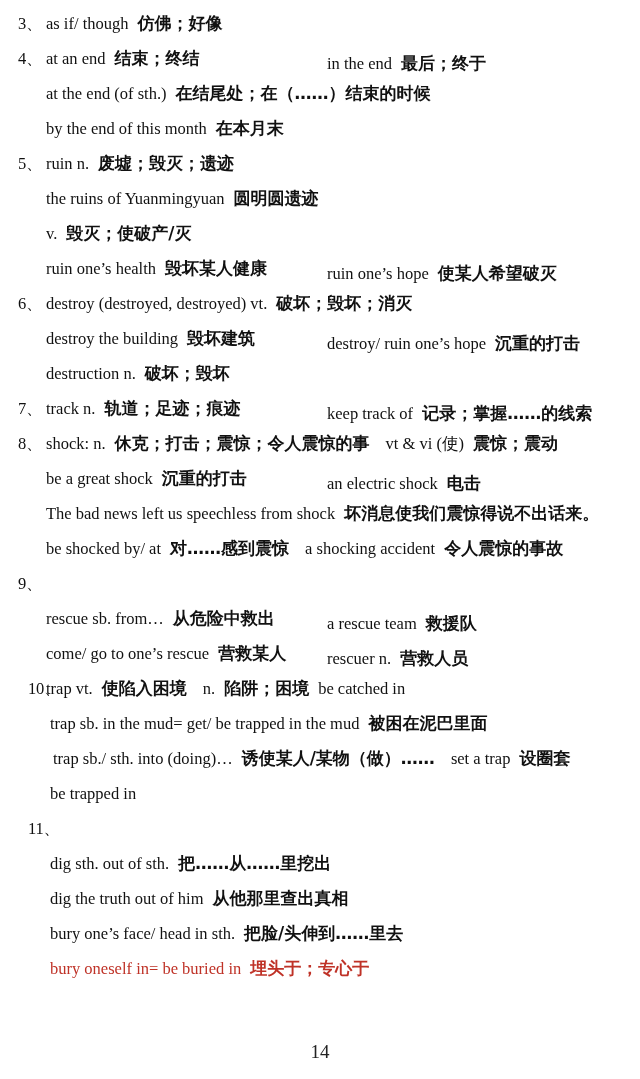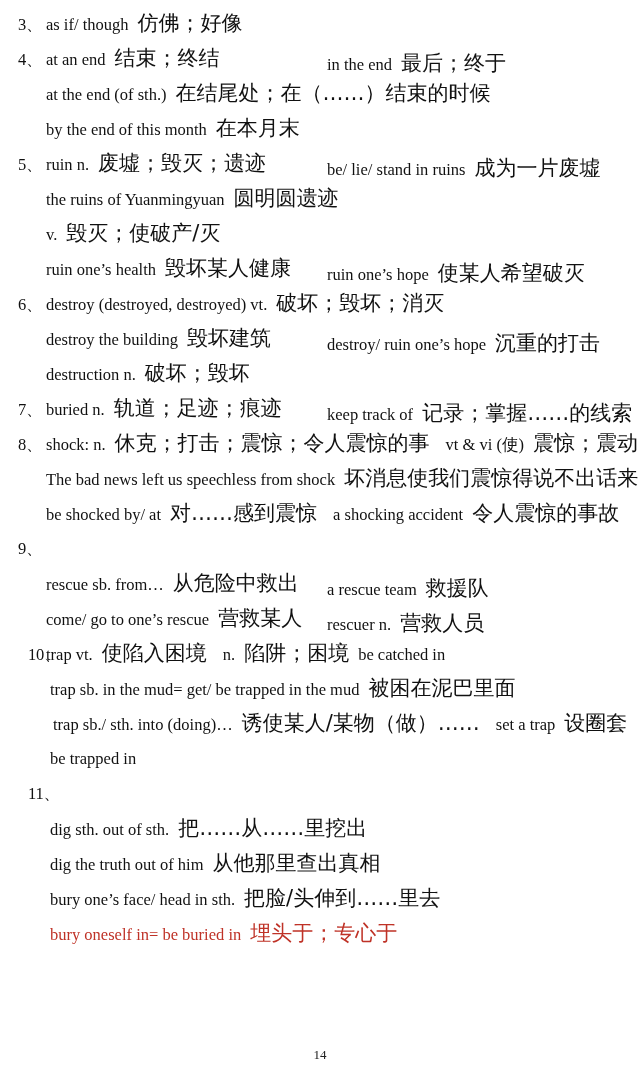--- a/index.html
+++ b/index.html
@@ -73,21 +73,22 @@
   
   .col-right {
     position: absolute;
     left: 327px;
     top: 0;
     line-height: 44px;
     white-space: nowrap;
   }
   .cn {
     font-family: "DejaVu Sans", "Liberation Sans", sans-serif;
-    font-size: 21px;
+    font-size: 17px;
+    font-weight: bold;
   }
   .en {
     font-family: "Liberation Serif", "DejaVu Serif", serif;
     font-size: 16.5px;
   }
   .red {
     color: #bf3227;
   }
   .spacer {
     display: inline-block;
@@ -95,21 +96,21 @@
   }
   .spacer.lg {
     width: 16px;
   }
   .page-number {
     position: absolute;
     left: 0;
     right: 0;
     bottom: 16px;
     text-align: center;
-    font-size: 13px;
+    font-size: 19px;
     font-family: "Liberation Serif", "DejaVu Serif", serif;
     color: #222222;
   }
 </style>
 </head>
 <body>
 
 <div class="page">
   <div class="notes">
       <div class="entry">
@@ -130,21 +131,20 @@
         </div>
         <div class="line">
           <span class="indent"></span>
           <span class="col-left"><span class="en">by the end of this month</span><span class="spacer"></span><span class="cn">在本月末</span></span>
         </div>
       </div>
       <div class="entry">
         <div class="line">
           <span class="marker">5、</span>
           <span class="col-left"><span class="en">ruin n.</span><span class="spacer"></span><span class="cn">废墟；毁灭；遗迹</span></span>
-          <span class="col-right"><span class="en">be/ lie/ stand in ruins</span><span class="spacer"></span><span class="cn">成为一片废墟</span></span>
         </div>
         <div class="line">
           <span class="indent"></span>
           <span class="col-left"><span class="en">the ruins of Yuanmingyuan</span><span class="spacer"></span><span class="cn">圆明圆遗迹</span></span>
         </div>
         <div class="line">
           <span class="indent"></span>
           <span class="col-left"><span class="en">v.</span><span class="spacer"></span><span class="cn">毁灭；使破产/灭</span></span>
         </div>
         <div class="line">
@@ -164,28 +164,33 @@
           <span class="col-right"><span class="en">destroy/ ruin one’s hope</span><span class="spacer"></span><span class="cn">沉重的打击</span></span>
         </div>
         <div class="line">
           <span class="indent"></span>
           <span class="col-left"><span class="en">destruction n.</span><span class="spacer"></span><span class="cn">破坏；毁坏</span></span>
         </div>
       </div>
       <div class="entry">
         <div class="line">
           <span class="marker">7、</span>
-          <span class="col-left"><span class="en">buried n.</span><span class="spacer"></span><span class="cn">轨道；足迹；痕迹</span></span>
+          <span class="col-left"><span class="en">track n.</span><span class="spacer"></span><span class="cn">轨道；足迹；痕迹</span></span>
           <span class="col-right"><span class="en">keep track of</span><span class="spacer"></span><span class="cn">记录；掌握……的线索</span></span>
         </div>
       </div>
       <div class="entry">
         <div class="line">
           <span class="marker">8、</span>
           <span class="col-left"><span class="en">shock: n.</span><span class="spacer"></span><span class="cn">休克；打击；震惊；令人震惊的事</span><span class="spacer lg"></span><span class="en">vt &amp; vi (使)</span><span class="spacer"></span><span class="cn">震惊；震动</span></span>
+        </div>
+        <div class="line">
+          <span class="indent"></span>
+          <span class="col-left"><span class="en">be a great shock</span><span class="spacer"></span><span class="cn">沉重的打击</span></span>
+          <span class="col-right"><span class="en">an electric shock</span><span class="spacer"></span><span class="cn">电击</span></span>
         </div>
         <div class="line">
           <span class="indent"></span>
           <span class="col-left"><span class="en">The bad news left us speechless from shock</span><span class="spacer"></span><span class="cn">坏消息使我们震惊得说不出话来。</span></span>
         </div>
         <div class="line">
           <span class="indent"></span>
           <span class="col-left"><span class="en">be shocked by/ at</span><span class="spacer"></span><span class="cn">对……感到震惊</span><span class="spacer lg"></span><span class="en">a shocking accident</span><span class="spacer"></span><span class="cn">令人震惊的事故</span></span>
         </div>
       </div>

